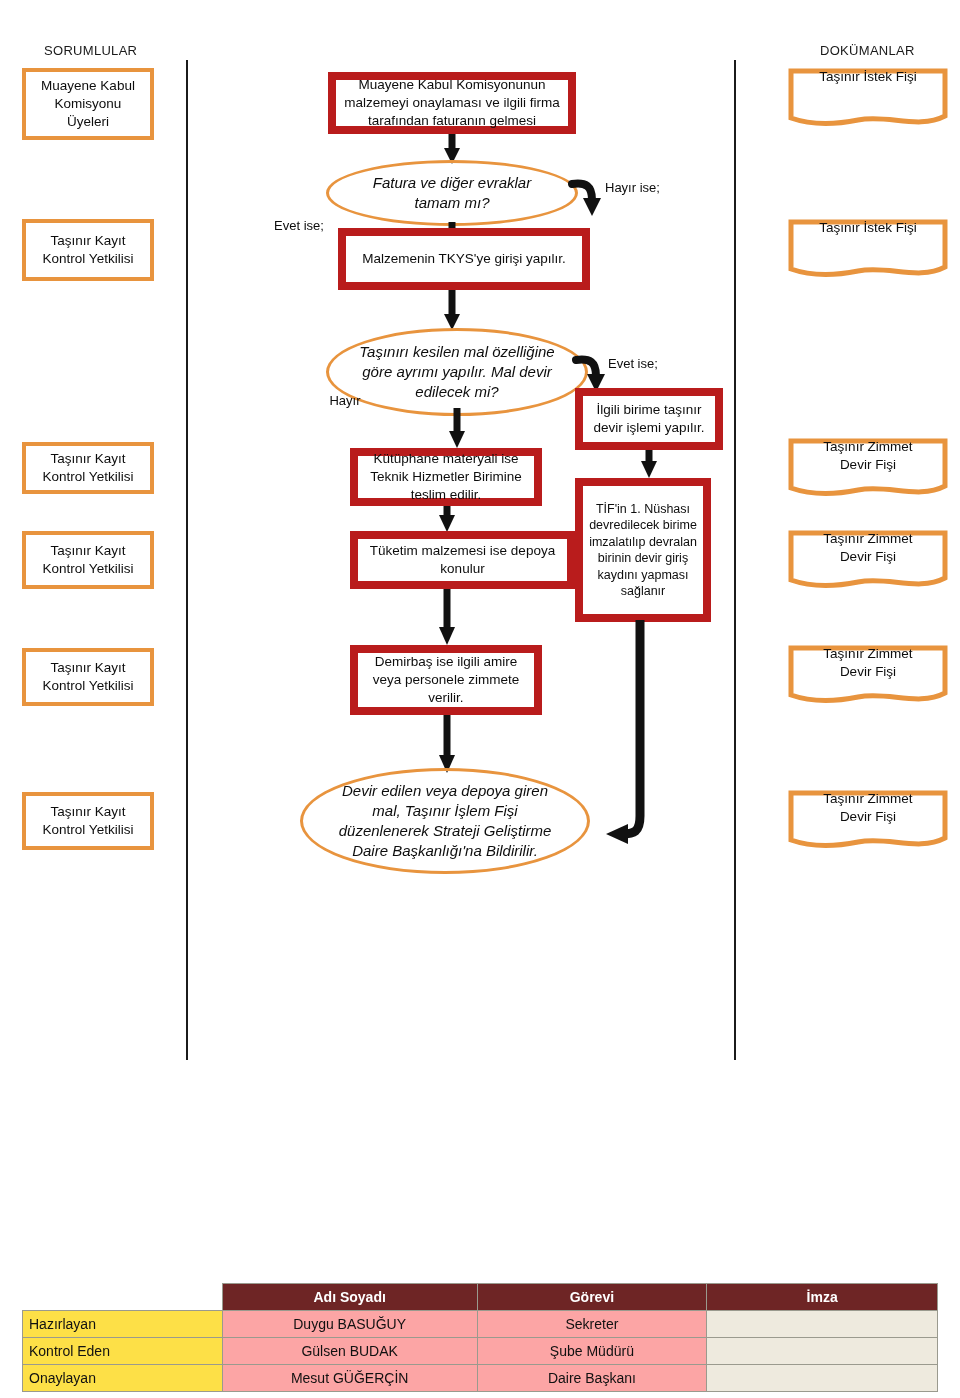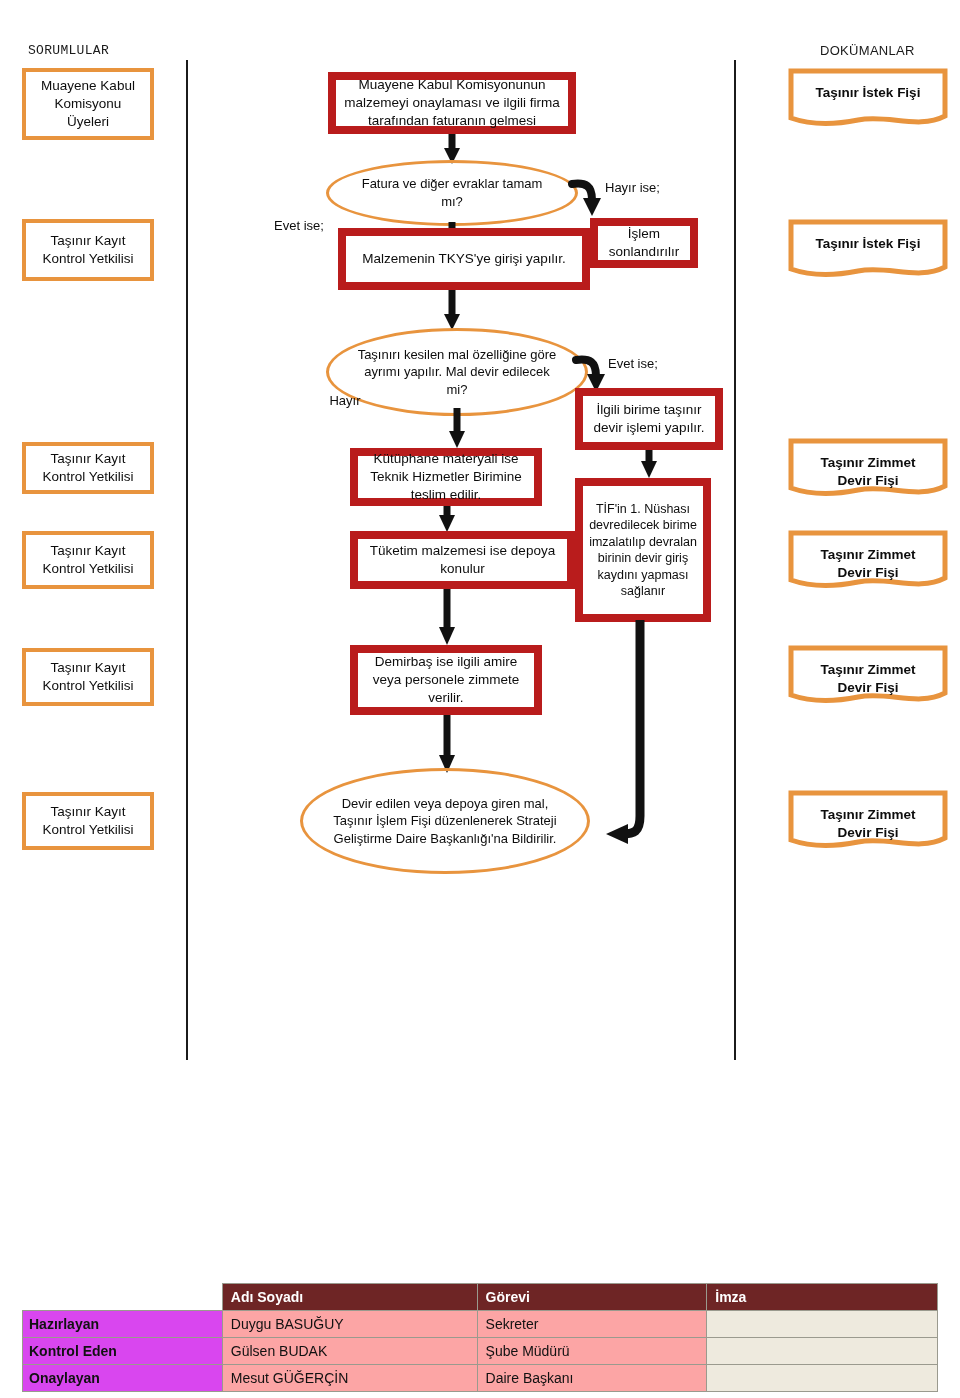--- a/index.html
+++ b/index.html
@@ -72,24 +72,25 @@
   .ebox {
     position: absolute;
     box-sizing: border-box;
     border: 3px solid #e8943e;
     border-radius: 50%;
     background: transparent;
     display: flex;
     align-items: center;
     justify-content: center;
     text-align: center;
-    font-size: 13px;
+    font-size: 15px;
     line-height: 1.35;
     padding: 0 26px;
     color: #0d0d0d;
+    font-style: italic;
   }
 
   
   .docbox {
     position: absolute;
     display: flex;
     align-items: flex-start;
     justify-content: center;
     text-align: center;
     font-size: 13.5px;
@@ -99,22 +100,20 @@
   .docbox svg {
     position: absolute;
     left: 0; top: 0;
     width: 100%; height: 100%;
     overflow: visible;
   }
   .docbox .doc-label {
     position: relative;
     z-index: 2;
     width: 100%;
-    padding-top: 16px;
-    font-weight: bold;
   }
 
   
   .flabel {
     position: absolute;
     font-size: 13px;
     line-height: 1.3;
     text-align: center;
     color: #0d0d0d;
     white-space: pre-line;
@@ -129,54 +128,54 @@
 
   
   #sig-table {
     position: absolute;
     border-collapse: collapse;
     font-size: 14px;
   }
   #sig-table td, #sig-table th {
     border: 1px solid #9a9a8e;
     padding: 3px 8px;
-    text-align: left;
+    text-align: center;
     height: 27px;
     box-sizing: border-box;
   }
   #sig-table thead th {
     background: #6e2525;
     color: #ffffff;
     font-weight: bold;
   }
   #sig-table thead th.blank-head {
     background: transparent;
     border: none;
   }
   #sig-table td.rowlabel {
-    background: #d946ef;
+    background: #fde047;
     color: #111111;
-    font-weight: bold;
+    font-weight: normal;
     text-align: left;
     padding-left: 6px;
   }
   #sig-table td.datacell {
     background: #fca5a5;
     color: #111111;
   }
   #sig-table td.signcell {
     background: #eeeade;
   }
 </style>
 </head>
 <body>
 
 <div id="page">
 
-  <div class="col-header" style="left:28px; top:43px;font-family:Liberation Mono, monospace;">SORUMLULAR</div>
+  <div class="col-header" style="left:44px; top:43px;">SORUMLULAR</div>
   <div class="col-header" style="left:820px; top:43px;">DOKÜMANLAR</div>
 
   <div class="divider" style="left:186px; top:60px; height:1000px;"></div>
   <div class="divider" style="left:734px; top:60px; height:1000px;"></div>
 
   <div class="rbox" style="left:22px; top:68px; width:132px; height:72px;">
     <span style="white-space:pre-line;">Muayene Kabul
 Komisyonu
 Üyeleri</span>
   </div>
@@ -225,23 +224,20 @@
 
   <div class="conn" style="left:570px; top:176px; width:50px; height:48px;">
     <svg width="50" height="48" viewBox="0 0 50 48">
       <path d="M2 8 C 16 6, 22 10, 22 24" stroke="#111111" stroke-width="8" fill="none" stroke-linecap="round"></path>
       <path d="M13 22 L31 22 L22 40 Z" fill="#111111"></path>
     </svg>
   </div>
 
   <div class="flabel" style="left:605px; top:180px; width:80px; text-align:left;">Hayır ise;</div>
 
-  <div class="pbox" style="left:590px; top:218px; width:108px; height:50px;">
-    <span>İşlem sonlandırılır</span>
-  </div>
 
   <div class="conn" style="left:442px; top:222px; width:20px; height:28px;">
     <svg width="20" height="28" viewBox="0 0 20 28">
       <path d="M10 0 L10 12" stroke="#111111" stroke-width="7" fill="none"></path>
       <path d="M2 10 L18 10 L10 26 Z" fill="#111111"></path>
     </svg>
   </div>
 
   <div class="pbox" style="left:338px; top:228px; width:252px; height:62px;">
     <span>Malzemenin TKYS'ye girişi yapılır.</span>

